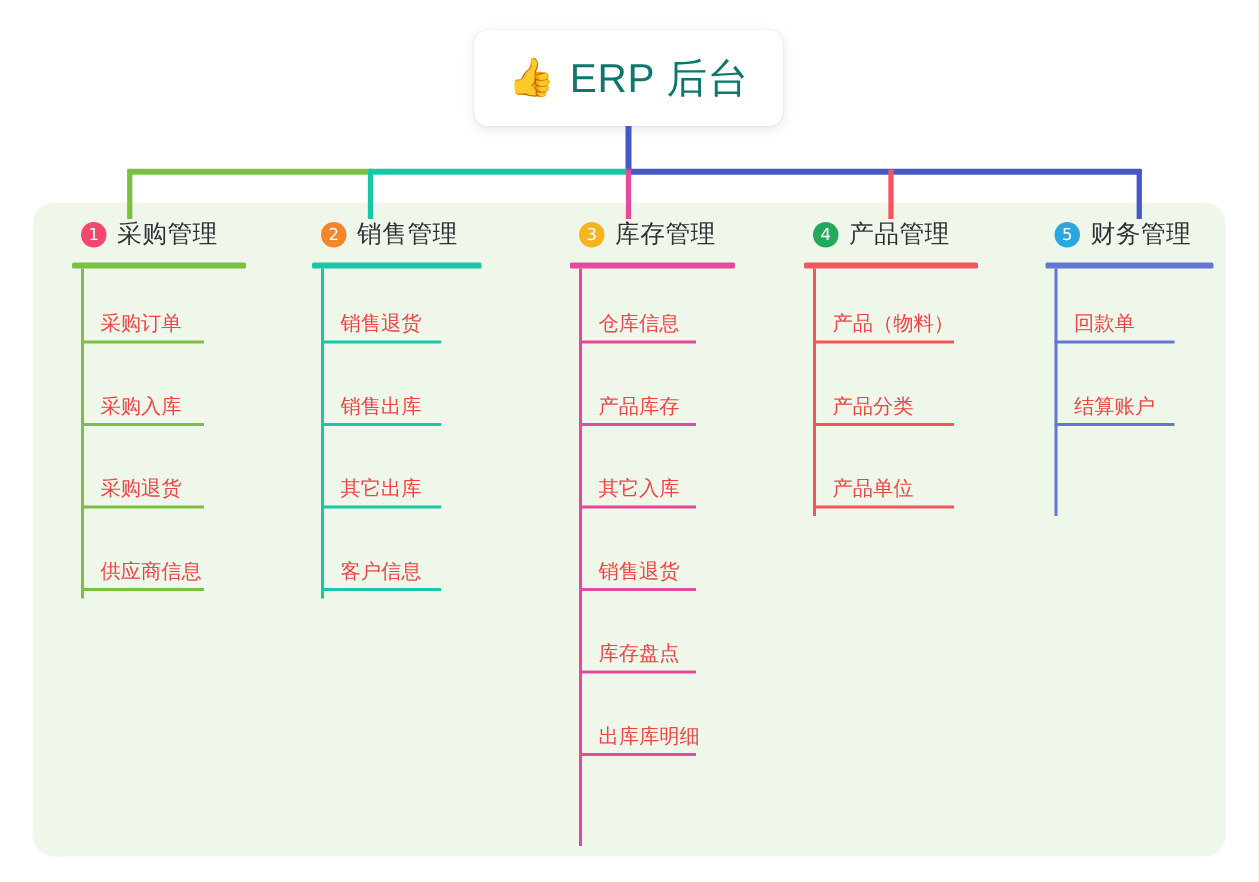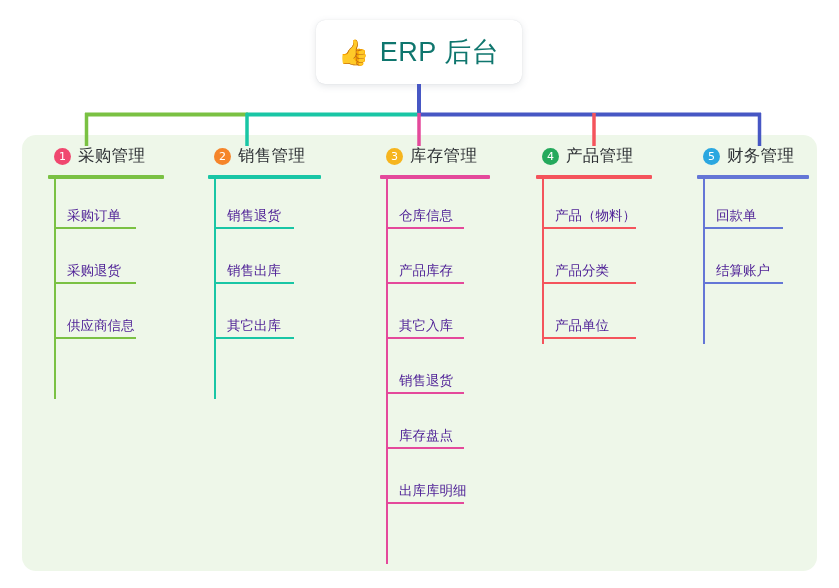--- a/index.html
+++ b/index.html
@@ -68,21 +68,21 @@
   }
 
   .items{position:relative;margin-top:0;}
   .item{
     position:relative;
     height:55px;
   }
   .item-label{
     position:absolute;
     left:27px;bottom:9px;
-    font-size:13.5px;color:#4c1d95;white-space:nowrap;
+    font-size:13.5px;color:#ef4444;white-space:nowrap;
   }
   .item-rule{
     position:absolute;
     left:14px;bottom:5px;
     height:1.6px;
   }
   .spine{
     position:absolute;
     left:14px;top:0;
     width:1.8px;
@@ -122,20 +122,24 @@
           <span class="branch-title">采购管理</span>
         </div>
         <div class="head-rule" style="background: rgb(122, 193, 67); width: 116px; margin-left: 8px;"></div>
         <div class="items">
           <div class="spine" style="background: rgb(122, 193, 67); height: 220px;"></div>
           <div class="item">
             <span class="item-label">采购订单</span>
             <span class="item-rule" style="background: rgb(122, 193, 67); width: 82px;"></span>
           </div>
           <div class="item">
+            <span class="item-label">采购入库</span>
+            <span class="item-rule" style="background: rgb(122, 193, 67); width: 82px;"></span>
+          </div>
+          <div class="item">
             <span class="item-label">采购退货</span>
             <span class="item-rule" style="background: rgb(122, 193, 67); width: 82px;"></span>
           </div>
           <div class="item">
             <span class="item-label">供应商信息</span>
             <span class="item-rule" style="background: rgb(122, 193, 67); width: 82px;"></span>
           </div>
         </div>
       </div>
       <div class="branch" style="left: 200px;">
@@ -151,20 +155,24 @@
             <span class="item-rule" style="background: rgb(25, 198, 165); width: 80px;"></span>
           </div>
           <div class="item">
             <span class="item-label">销售出库</span>
             <span class="item-rule" style="background: rgb(25, 198, 165); width: 80px;"></span>
           </div>
           <div class="item">
             <span class="item-label">其它出库</span>
             <span class="item-rule" style="background: rgb(25, 198, 165); width: 80px;"></span>
           </div>
+          <div class="item">
+            <span class="item-label">客户信息</span>
+            <span class="item-rule" style="background: rgb(25, 198, 165); width: 80px;"></span>
+          </div>
         </div>
       </div>
       <div class="branch" style="left: 372px;">
         <div class="branch-head">
           <span class="badge" style="background: rgb(246, 181, 30);">3</span>
           <span class="branch-title">库存管理</span>
         </div>
         <div class="head-rule" style="background: rgb(228, 73, 155); width: 110px; margin-left: 8px;"></div>
         <div class="items">
           <div class="spine" style="background: rgb(228, 73, 155); height: 385px;"></div>

